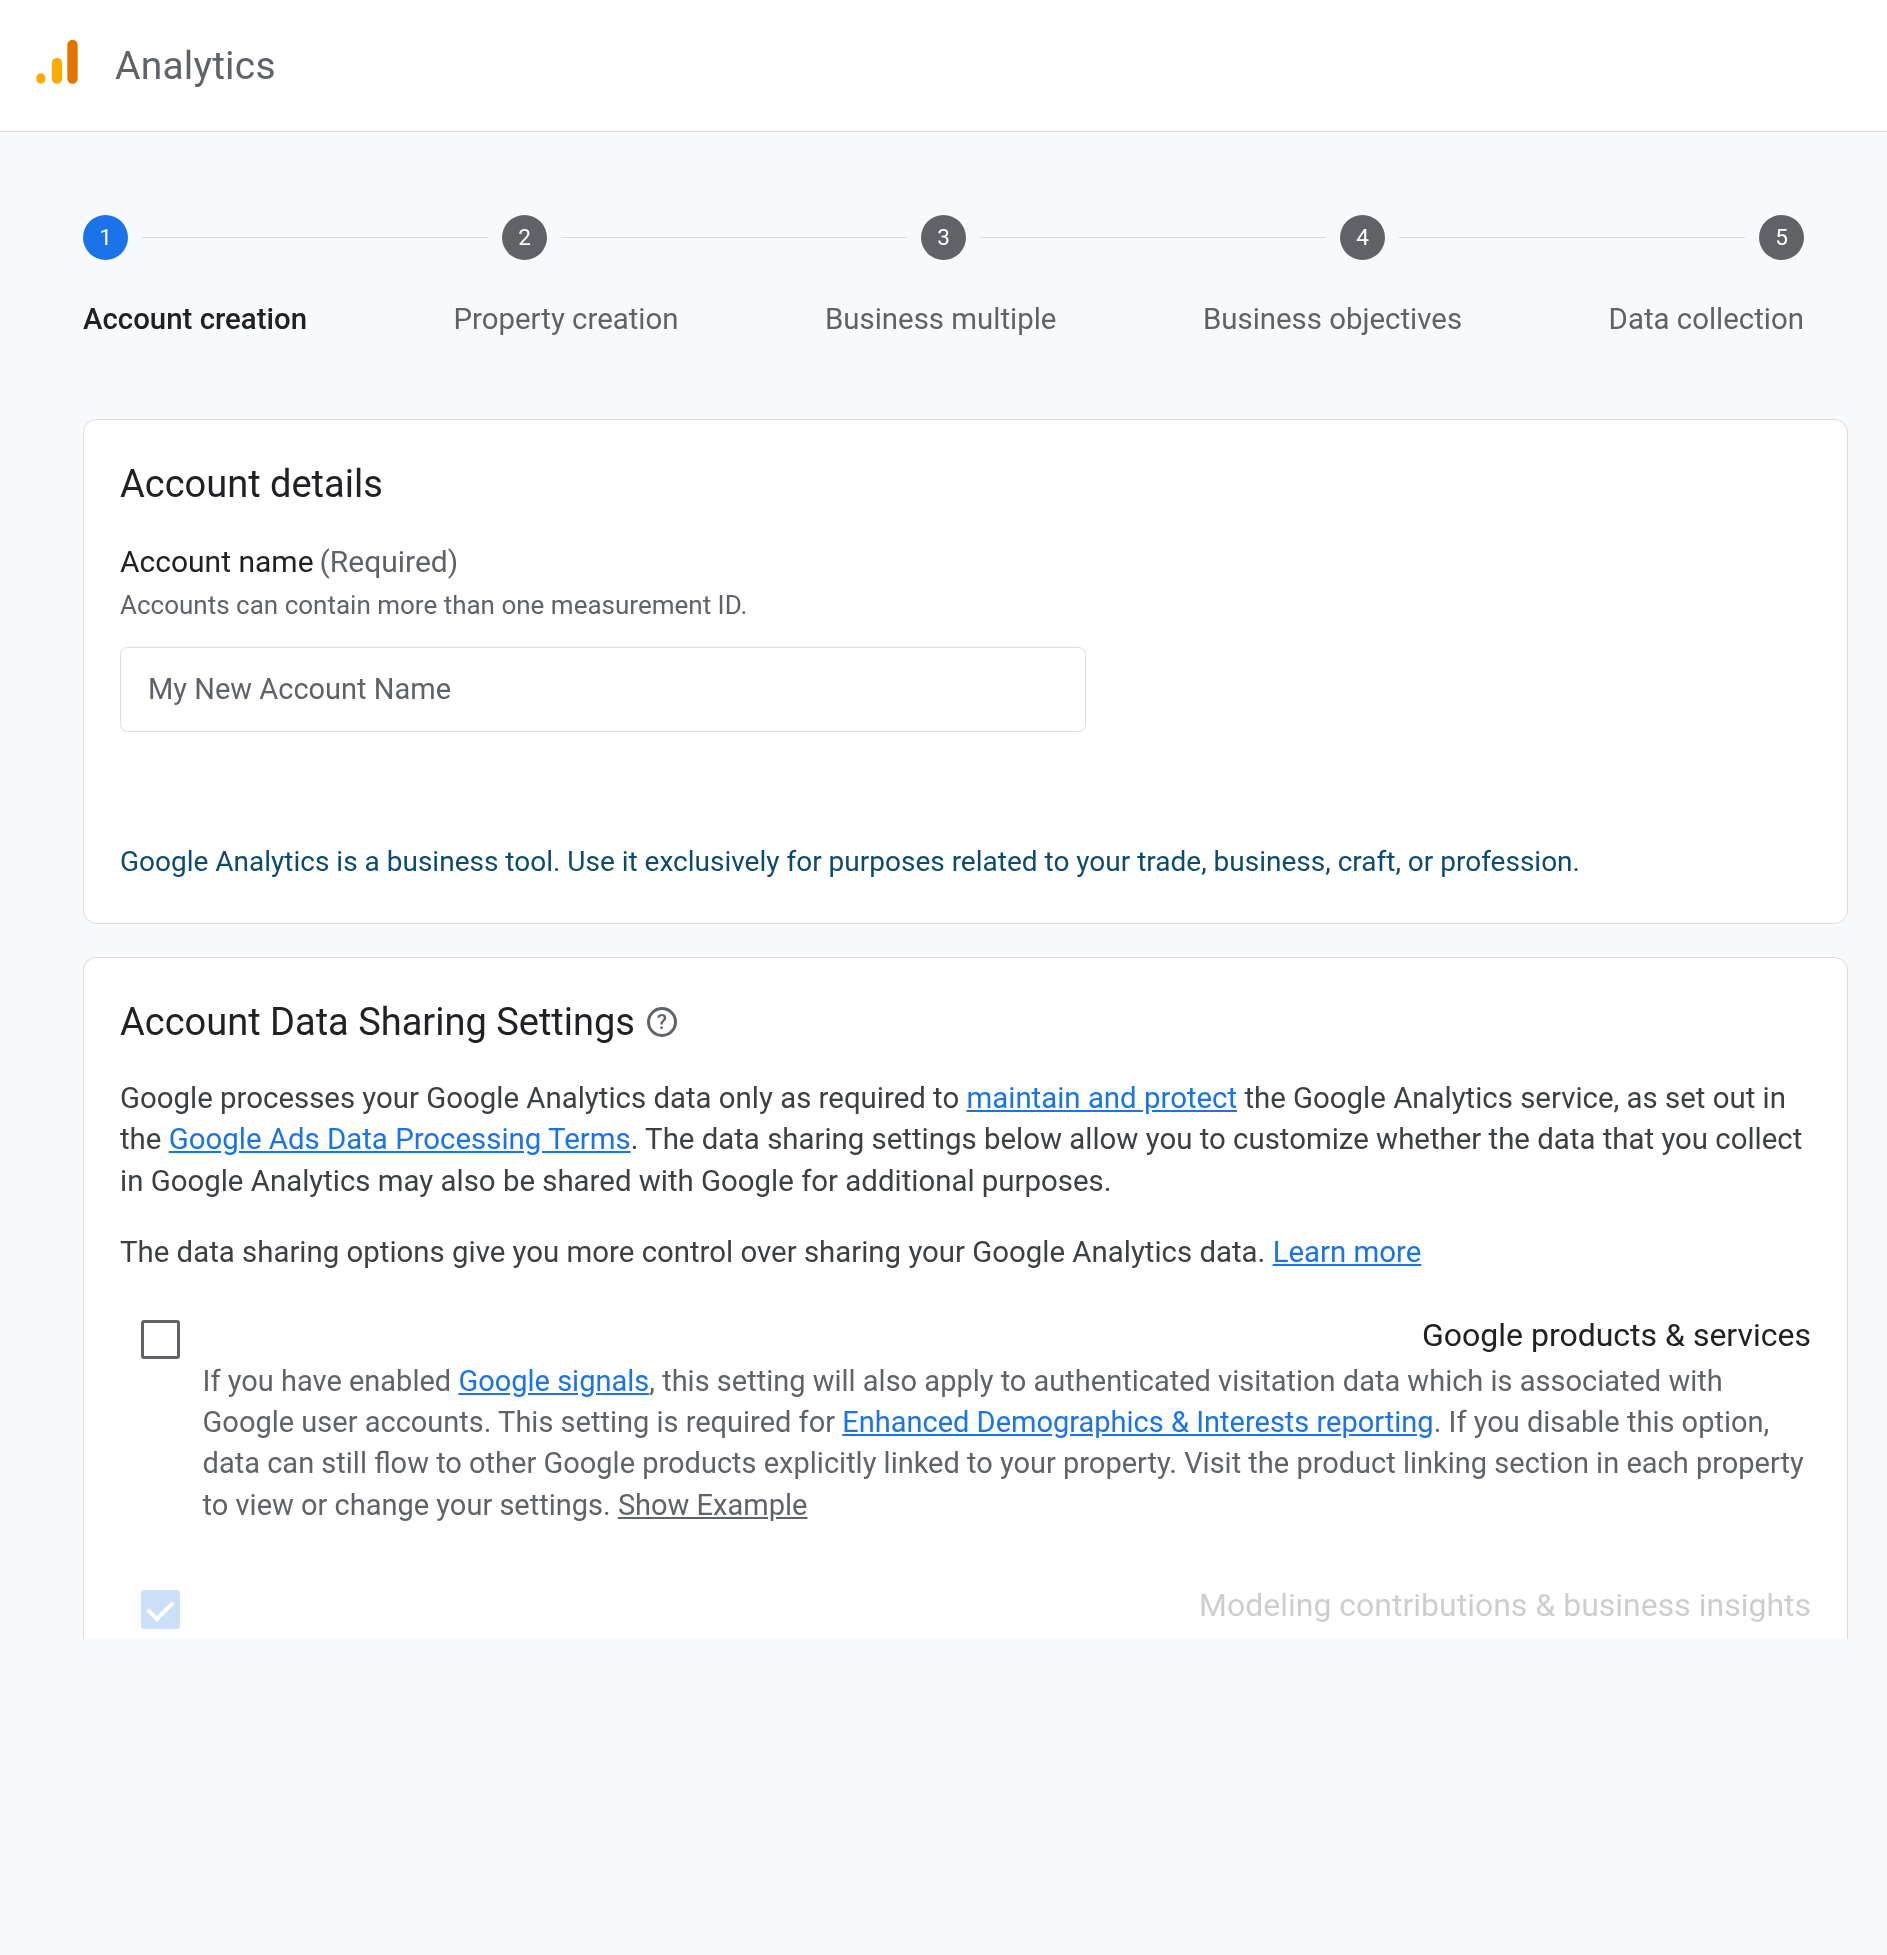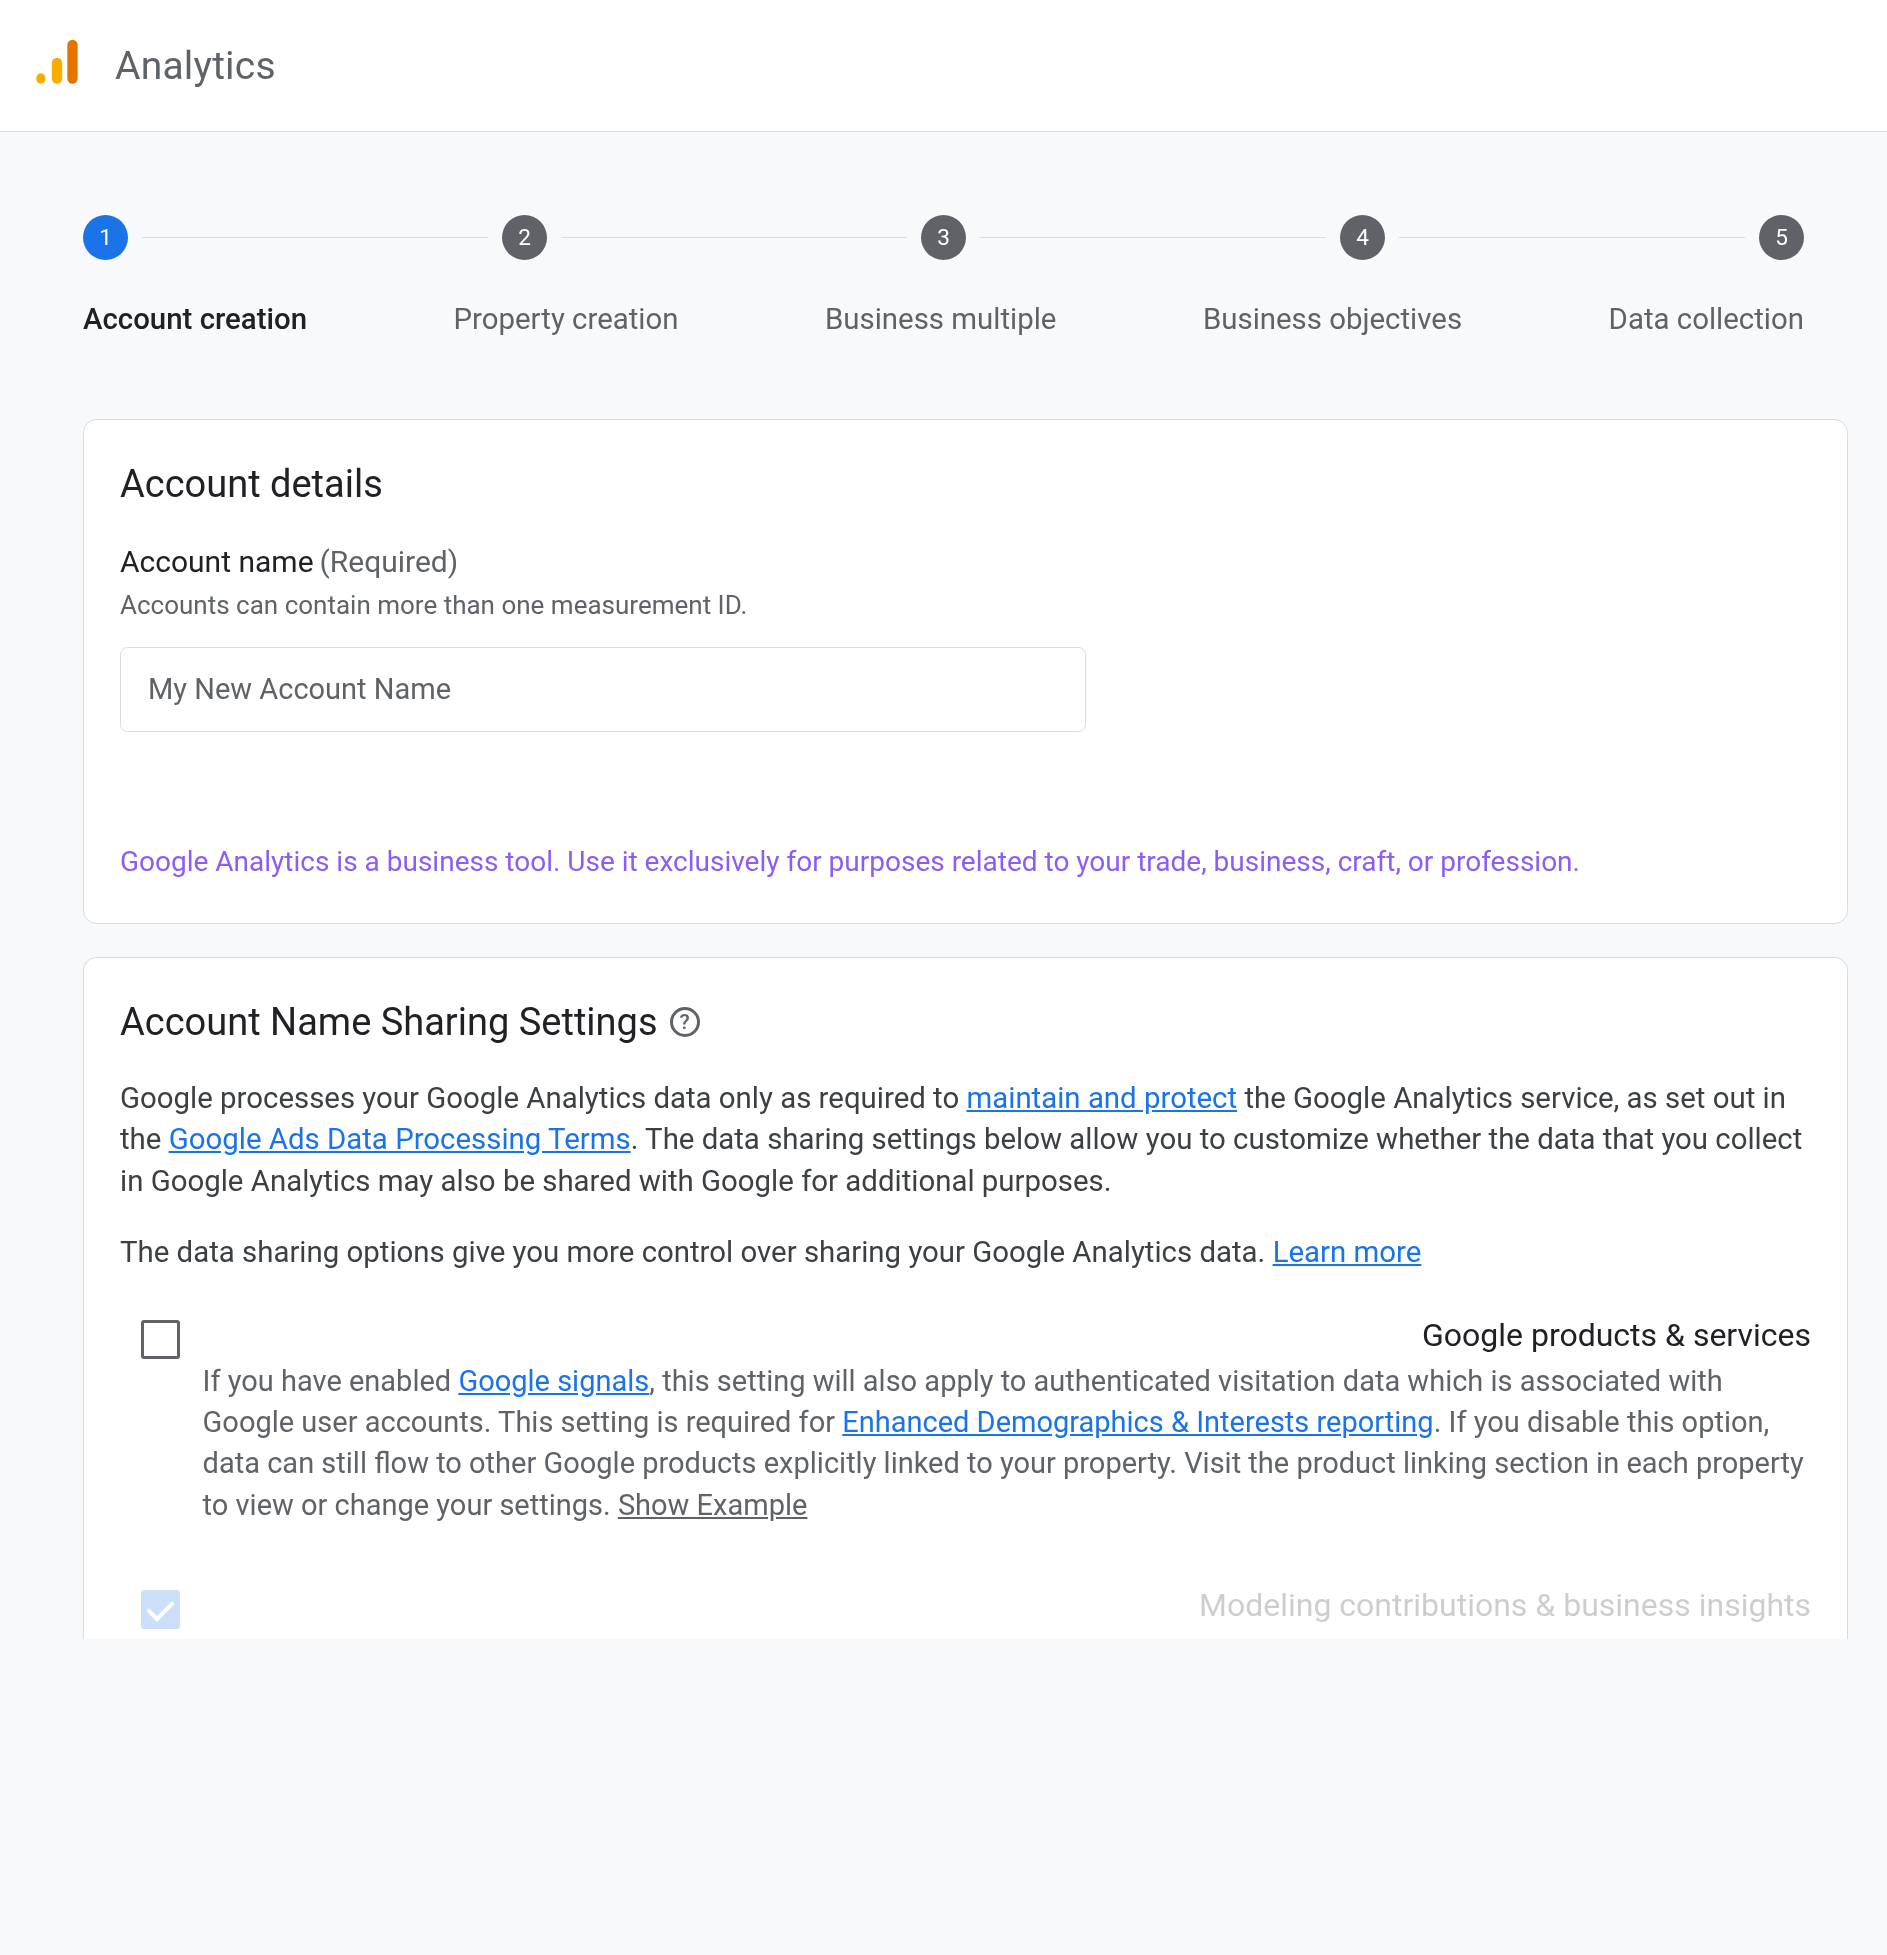--- a/index.html
+++ b/index.html
@@ -145,21 +145,21 @@
     border-radius: 7.5px;
     font-size: 29px;
     color: #8b5cf6;
     padding: 0 27px;
     font-family: inherit;
     background: #fff;
   }
   .text-input::placeholder { color: #5f6368; }
   .disclaimer {
     font-size: 28px;
-    color: #8b5cf6;
+    color: #0c4a6e;
     margin-top: 113px;
   }
 
   .para {
     font-size: 29.4px;
     color: #3c4043;
     line-height: 1.42;
     margin: 0 0 29px 0;
   }
   a.link { color: #1a73e8; text-decoration: underline; cursor: pointer; }
@@ -288,21 +288,21 @@
       <span class="label-main">Account name</span>
       <span class="label-req">(Required)</span>
     </div>
     <div class="label-help">Accounts can contain more than one measurement ID.</div>
     <input class="text-input" type="text" placeholder="My New Account Name" style="">
     <div class="disclaimer">Google Analytics is a business tool. Use it exclusively for purposes related to your trade, business, craft, or profession.</div>
   </div>
 
   <div class="card sharing" style="height:auto; padding-bottom:7.5px;">
     <div class="card-title-row">
-      <h2>Account Name Sharing Settings</h2>
+      <h2>Account Data Sharing Settings</h2>
       <span class="help-circle">?</span>
     </div>
 
     <p class="para">
       <span>Google processes your Google Analytics data only as required to </span><a class="link">maintain and protect</a><span> the Google Analytics service, as set out in the </span><a class="link">Google Ads Data Processing Terms</a><span>. The data sharing settings below allow you to customize whether the data that you collect in Google Analytics may also be shared with Google for additional purposes.</span>
     </p>
 
     <p class="para">
       <span>The data sharing options give you more control over sharing your Google Analytics data. </span><a class="link">Learn more</a>
     </p>

